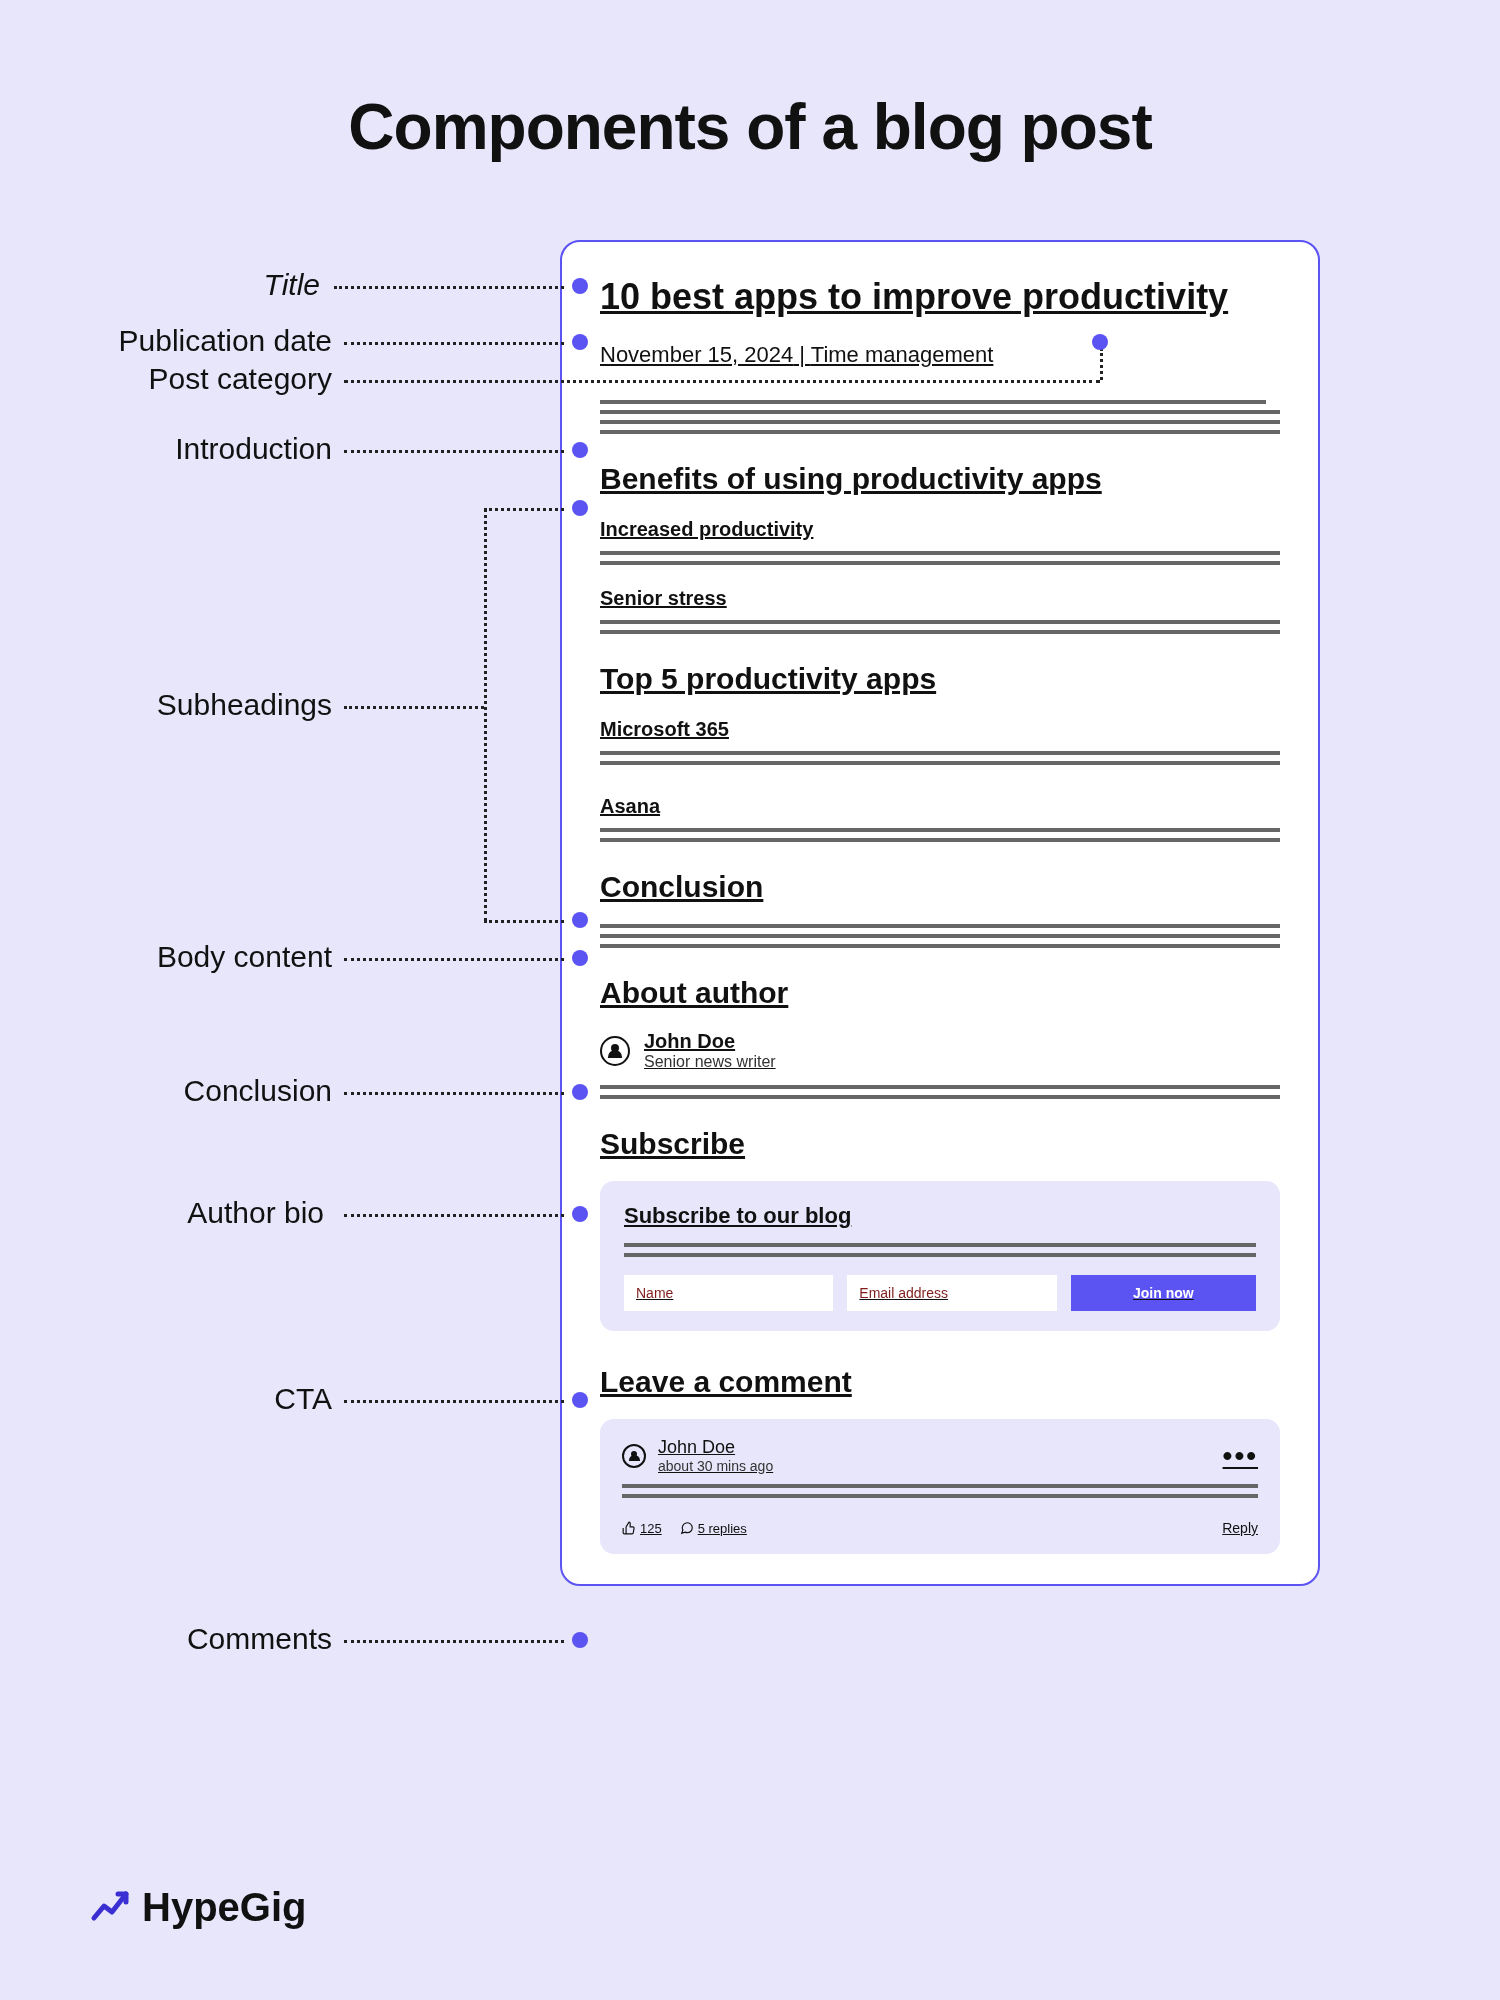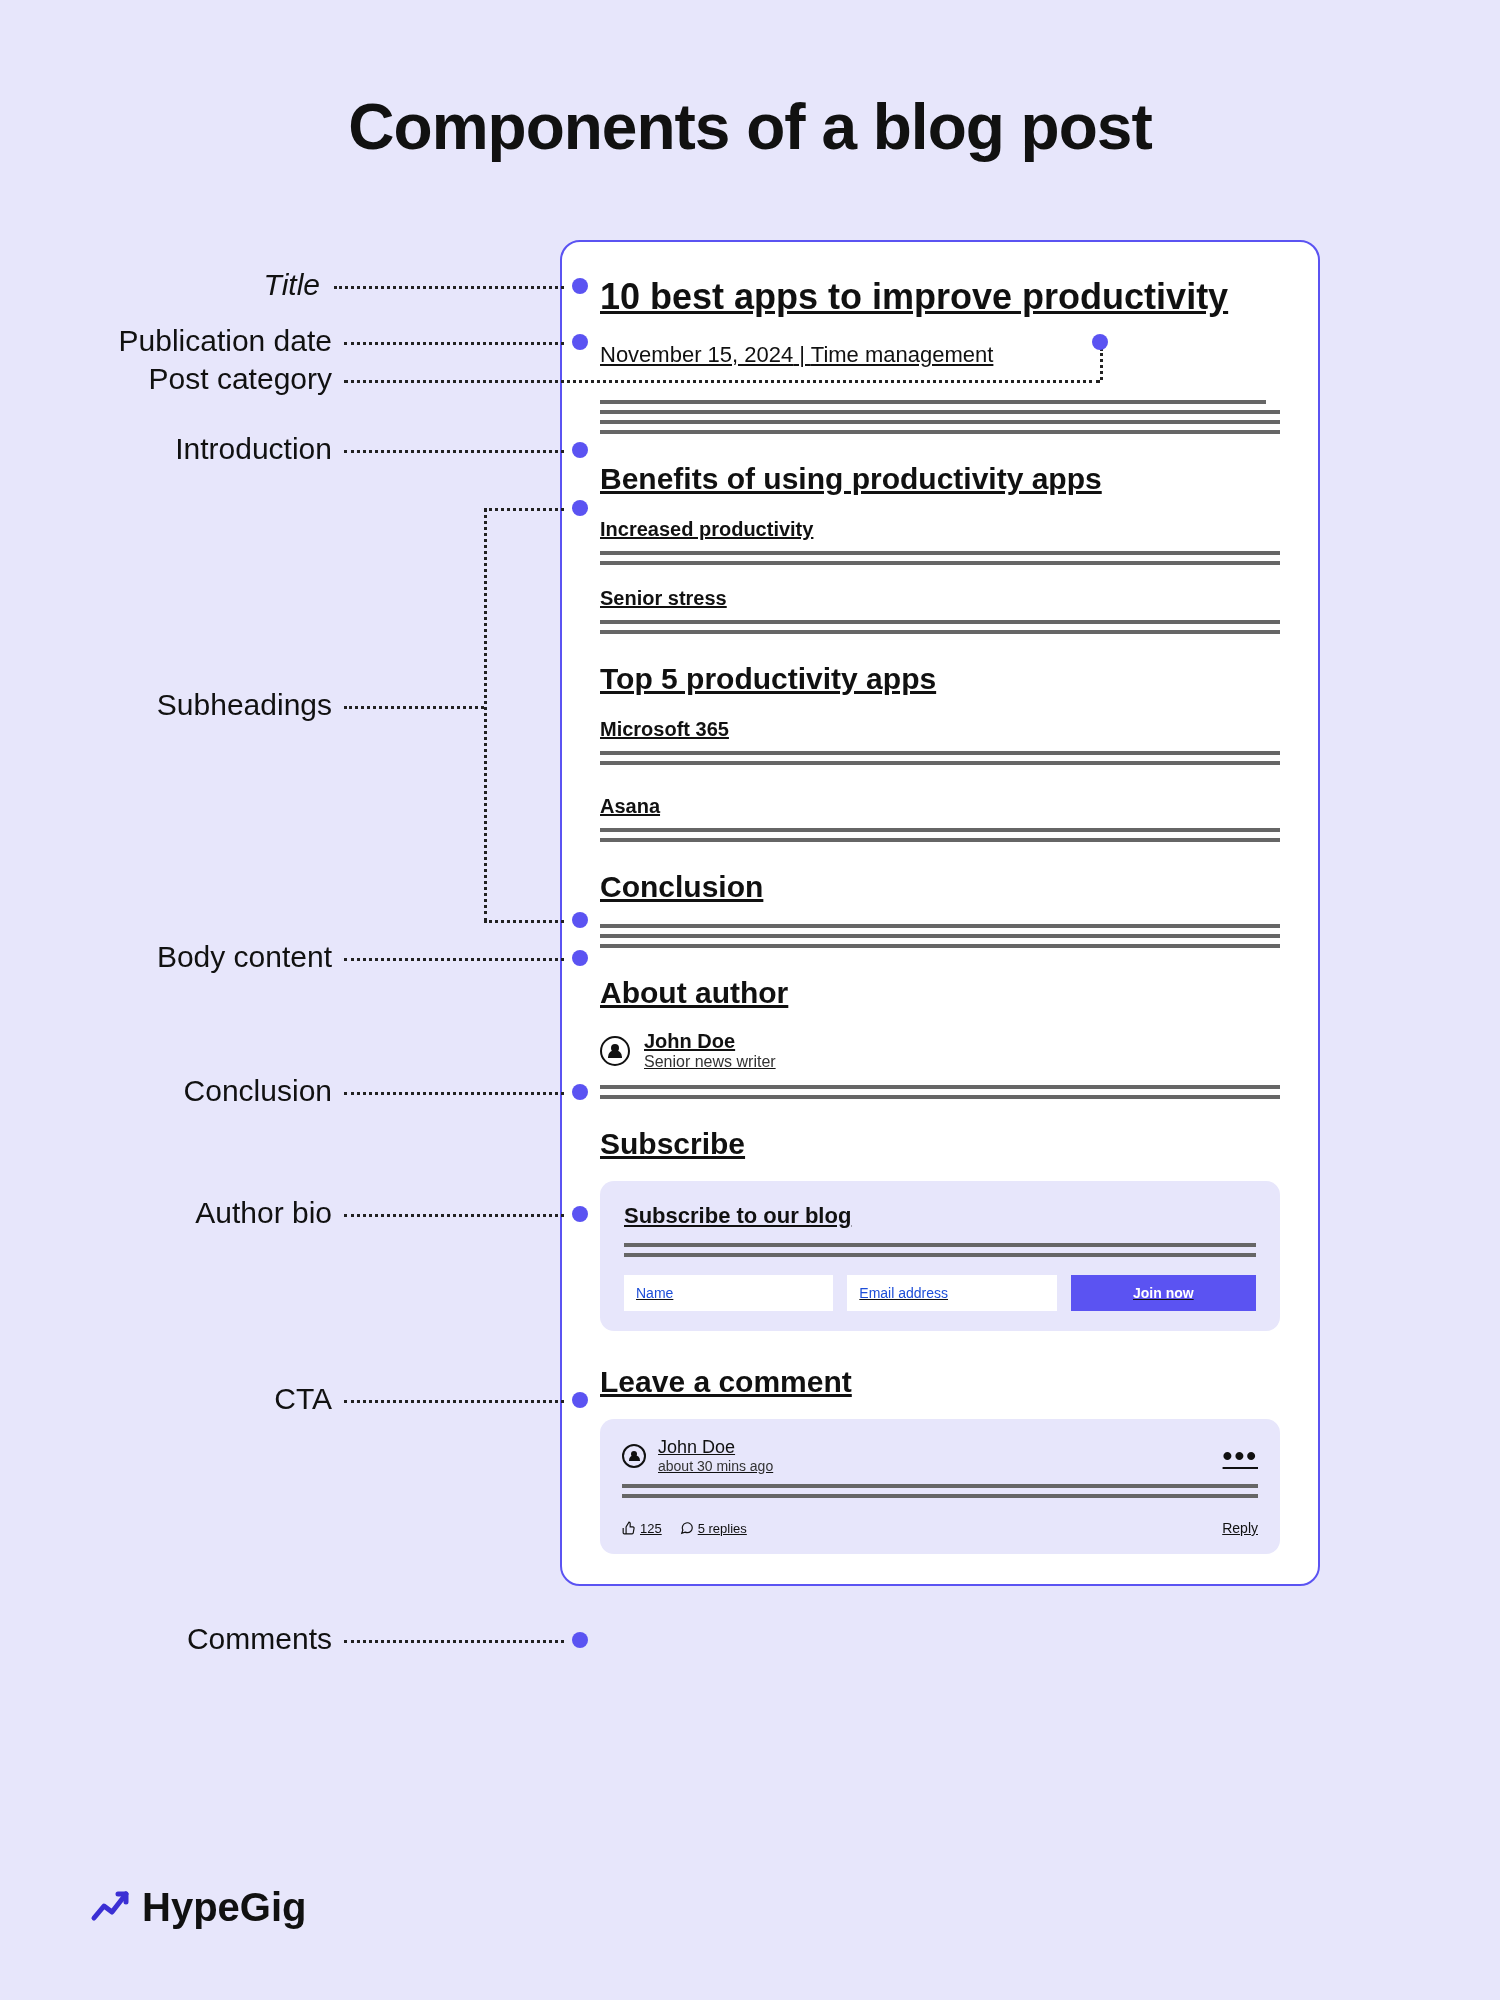--- a/index.html
+++ b/index.html
@@ -129,21 +129,21 @@
     margin-top: 18px;
   }
   .input {
     flex: 1;
     background: #fff;
     height: 36px;
     display: flex;
     align-items: center;
     padding: 0 12px;
     font-size: 14px;
-    color: #1d4ed8;
+    color: #7f1d1d;
   }
   .btn {
     flex: 1;
     background: #5b53f2;
     color: #fff;
     height: 36px;
     display: flex;
     align-items: center;
     justify-content: center;
     font-size: 14px;
@@ -341,21 +341,21 @@
 <div class="dot" style="top:912px; left:572px;"></div>
 
 <div class="ann" style="top:940px; left:60px; width:272px;">Body content</div>
 <div class="dots-h" style="top:958px; left:344px; width:220px;"></div>
 <div class="dot" style="top:950px; left:572px;"></div>
 
 <div class="ann" style="top:1074px; left:60px; width:272px;">Conclusion</div>
 <div class="dots-h" style="top:1092px; left:344px; width:220px;"></div>
 <div class="dot" style="top:1084px; left:572px;"></div>
 
-<div class="ann" style="top:1196px; left:60px; width:272px;">Author bio</div>
+<div class="ann" style="top:1196px; left:52px; width:272px;">Author bio</div>
 <div class="dots-h" style="top:1214px; left:344px; width:220px;"></div>
 <div class="dot" style="top:1206px; left:572px;"></div>
 
 <div class="ann" style="top:1382px; left:60px; width:272px;">CTA</div>
 <div class="dots-h" style="top:1400px; left:344px; width:220px;"></div>
 <div class="dot" style="top:1392px; left:572px;"></div>
 
 <div class="ann" style="top:1622px; left:60px; width:272px;">Comments</div>
 <div class="dots-h" style="top:1640px; left:344px; width:220px;"></div>
 <div class="dot" style="top:1632px; left:572px;"></div>

